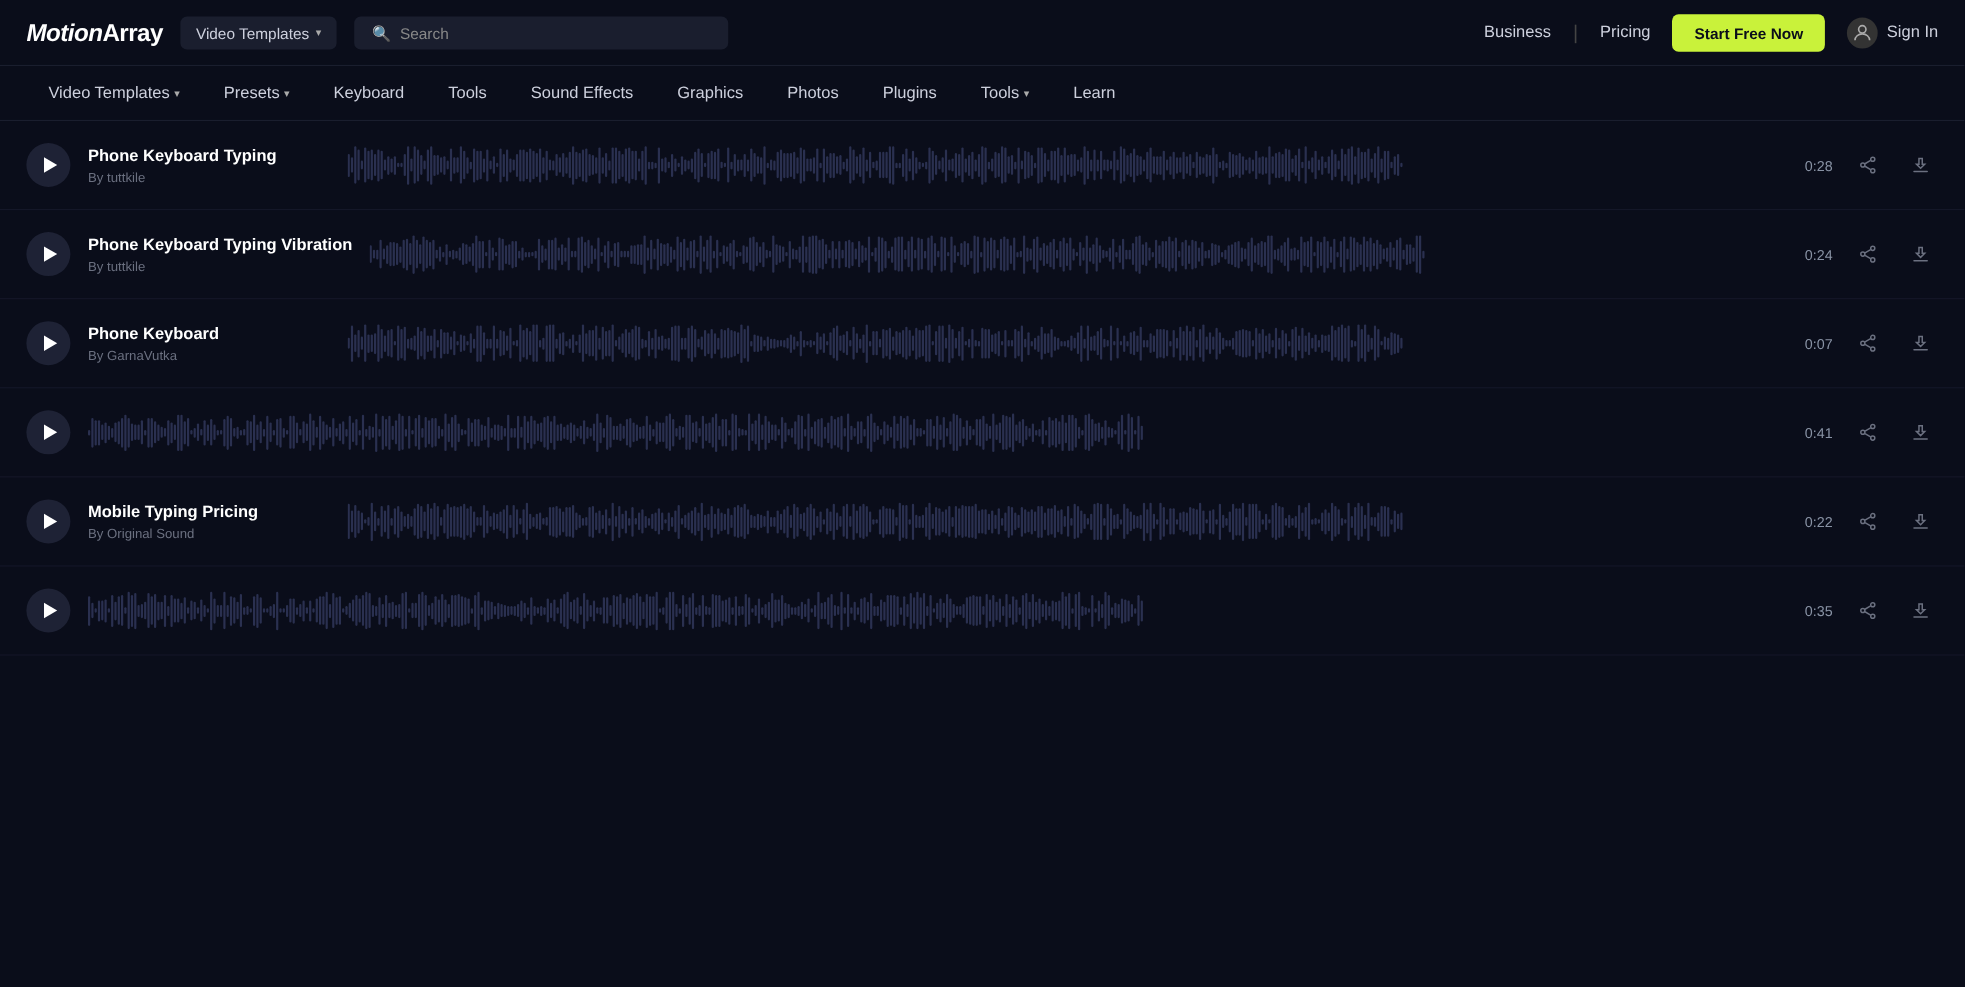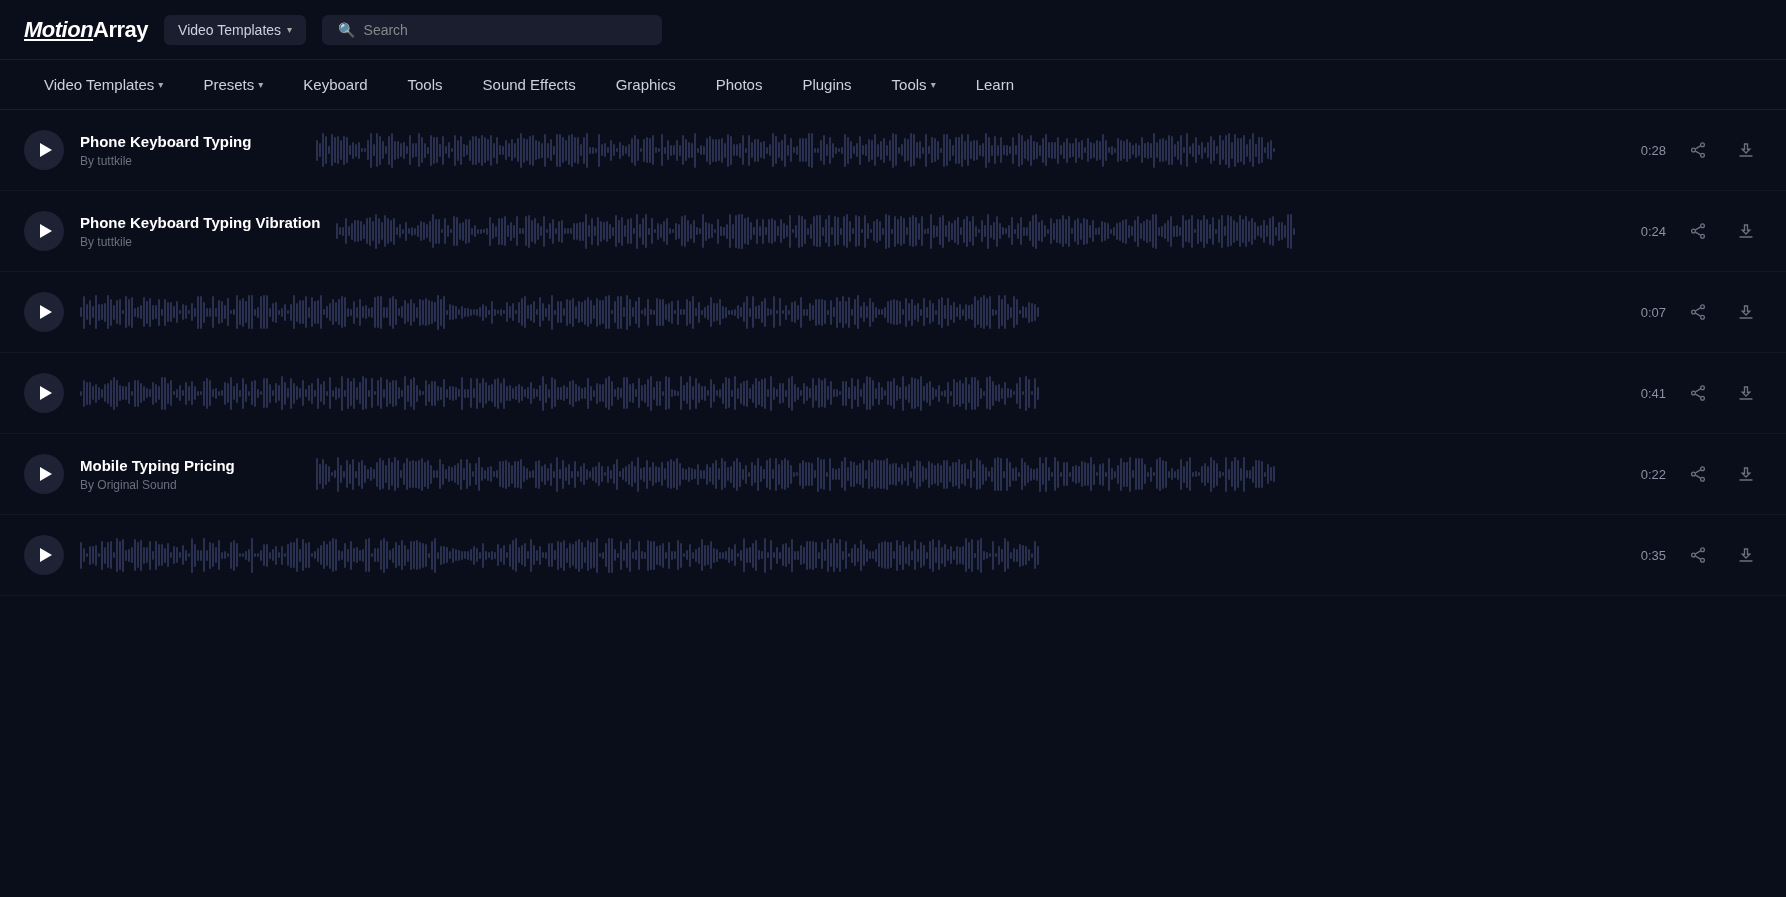--- a/index.html
+++ b/index.html
@@ -25,21 +25,20 @@
     .logo {
       font-size: 22px;
       font-weight: 700;
       color: #fff;
       white-space: nowrap;
       letter-spacing: -0.5px;
     }
     .logo span {
       font-style: italic;
       color: #fff;
-      text-decoration: underline;
     }
     .logo strong {
       font-style: normal;
       color: #fff;
     }
     .video-templates-dropdown {
       display: flex;
       align-items: center;
       gap: 6px;
       background: #1a1e2e;
@@ -260,20 +259,35 @@
   <div class="video-templates-dropdown">
     <span>Video Templates</span>
     <span class="chevron-down">▾</span>
   </div>
 
   <div class="search-bar">
     <span class="search-icon-svg">🔍</span>
     <input type="text" placeholder="Search" style="">
   </div>
 
+  <div class="header-right">
+    <a class="business-link">Business</a>
+    <span class="divider-pipe">|</span>
+    <span class="pricing-link">Pricing</span>
+    <button class="start-free-btn">Start Free Now</button>
+    <div class="sign-in-area">
+      <div class="user-avatar-icon">
+        <svg width="20" height="20" viewBox="0 0 24 24" fill="none" stroke="#aaa" stroke-width="1.8">
+          <circle cx="12" cy="8" r="4"></circle>
+            <path d="M4 20c0-4 3.6-7 8-7s8 3 8 7"></path>
+        </svg>
+      </div>
+      <span>Sign In</span>
+    </div>
+  </div>
 </header>
 
 <nav class="navbar" id="navbar">
     <div class="nav-item">Video Templates<span class="chevron-down"> ▾</span></div>
     <div class="nav-item">Presets<span class="chevron-down"> ▾</span></div>
     <div class="nav-item">Keyboard</div>
     <div class="nav-item">Tools</div>
     <div class="nav-item">Sound Effects</div>
     <div class="nav-item">Graphics</div>
     <div class="nav-item">Photos</div>
@@ -978,20 +992,24 @@
             <path d="M12 16l-5-5h3V4h4v7h3l-5 5z"></path>
             <line x1="4" y1="20" x2="20" y2="20" stroke-linecap="round"></line>
           </svg>
         </button>
       </div>
     </div>
     <div class="track-row">
       <button class="play-btn">
         <div class="play-triangle"></div>
       </button>
+      <div class="track-info">
+        <div class="track-title">Phone Keyboard</div>
+        <div class="track-author">By GarnaVutka</div>
+      </div>
       <div class="waveform-container">
         <div class="waveform-bar" style="height: 10px;"></div>
         <div class="waveform-bar" style="height: 33px;"></div>
         <div class="waveform-bar" style="height: 16px;"></div>
         <div class="waveform-bar" style="height: 25px;"></div>
         <div class="waveform-bar" style="height: 12px;"></div>
         <div class="waveform-bar" style="height: 34px;"></div>
         <div class="waveform-bar" style="height: 17px;"></div>
         <div class="waveform-bar" style="height: 16px;"></div>
         <div class="waveform-bar" style="height: 19px;"></div>

